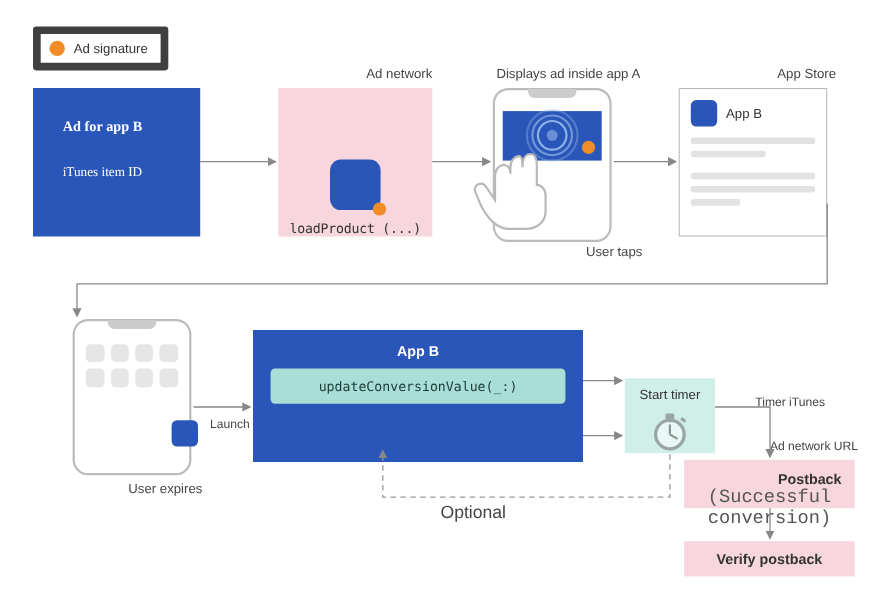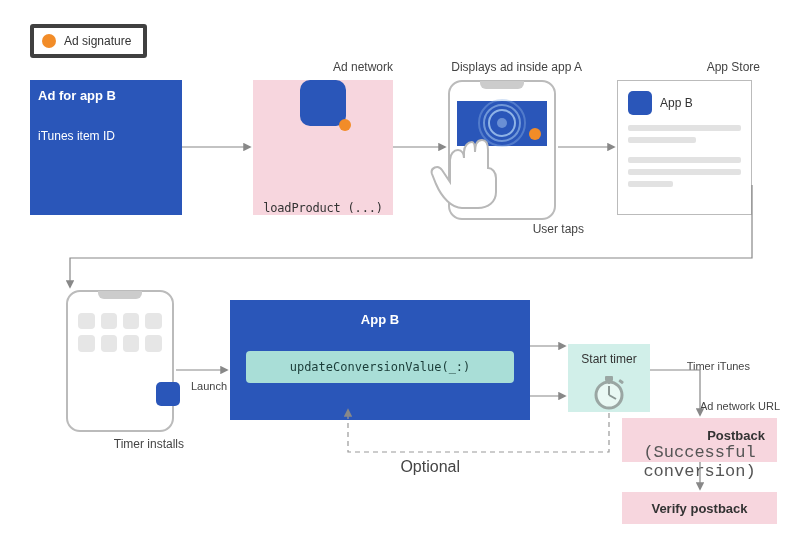--- a/index.html
+++ b/index.html
@@ -8,48 +8,48 @@
     background: #fff;
     width: 801px;
     height: 544px;
     position: relative;
     font-size: 12px;
     color: #333;
   }
   .box { position: absolute; }
   .label { font-size: 12px; color: #444; text-align: right; }
   .legend {
-    border: 4px solid #404040;
+    border: 7px solid #404040;
     background: #fff;
     padding: 6px 12px 6px 8px;
     border-radius: 3px;
     display: flex;
     align-items: center;
     gap: 8px;
   }
   .dot-orange {
     width: 14px; height: 14px; border-radius: 50%;
     background: #f28c28;
   }
   .dot-orange.sm { width: 12px; height: 12px; }
   .ad-block {
     background: #2a56b9;
     color: #fff;
-    padding: 8px;
-    font-family: Liberation Sans, sans-serif;
+    padding: 27px;
+    font-family: Liberation Serif, serif;
     font-size: 13px;
   }
   .ad-block .title { font-weight: 600; font-size: 13px; margin-bottom: 16px; }
   .ad-block .sub { font-size: 12px; }
   .pink-box {
     background: #f7d6de;
     display: flex;
     flex-direction: column;
     align-items: center;
-    justify-content: space-between;
+    justify-content: flex-end;
     gap: 10px;
   }
   .app-tile {
     width: 46px; height: 46px; border-radius: 10px;
     background: #2a56b9;
     position: relative;
   }
   .app-tile.sm { width: 24px; height: 24px; border-radius: 5px; }
   .loadprod {
     font-family: ui-monospace, Menlo, Consolas, monospace;
@@ -113,21 +113,21 @@
   }
   .appb-title { text-align:center; font-weight:600; font-size:13px; margin-bottom:8px;}
   .pill {
     background: #a9ded7;
     color: #1a3c38;
     font-family: ui-monospace, Menlo, Consolas, monospace;
     font-size: 12px;
     padding: 9px 14px;
     border-radius: 4px;
     text-align: center;
-    margin-top: 24px;
+    margin-top: 8px;
   }
   .timer-box {
     background: #d1efe9;
     display: flex; flex-direction: column; align-items:center;
     padding: 8px 10px 8px;
     gap: 6px;
   }
   .clock {
     width: 40px; height: 40px; position: relative;
   }
@@ -215,21 +215,21 @@
       <div class="cell"></div>
       <div class="cell"></div>
       <div class="cell"></div>
     <div class="cell"></div>
       <div class="cell"></div>
       <div class="cell"></div>
       <div class="cell"></div>
   </div>
   <div style="position:absolute; right:-8px; bottom:24px;" class="app-tile sm"></div>
 </div>
-<div class="box label" style="left:56px; top:437px; width:128px;">Timer installs</div>
+<div class="box label" style="left:56px; top:437px; width:128px;">User expires</div>
 <div class="box label" style="left:175px; top:380px; width:52px; font-size:11px;">Launch</div>
 
 <div class="box appb-box" style="left:230px; top:300px; width:300px; height:120px;">
   <div class="appb-title">App B</div>
   <div class="pill">updateConversionValue(_:)</div>
 </div>
 <div class="box label" style="left:390px; top:458px; width:70px; font-size:16px;">Optional</div>
 
 <div class="box timer-box" style="left:568px; top:344px; width:82px; height:68px;">
   <span style="font-size:12px;">Start timer</span>

